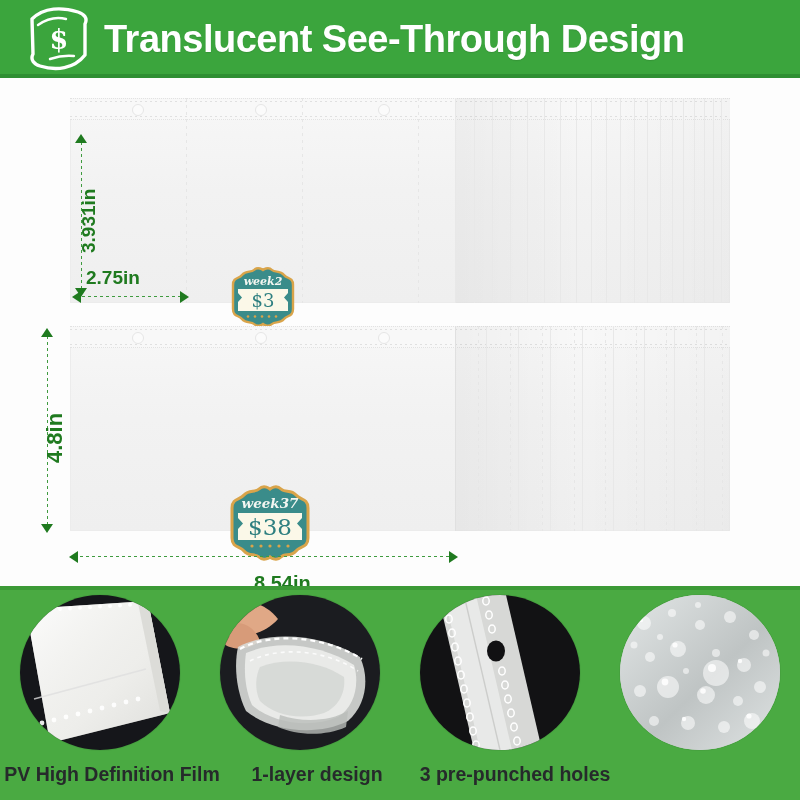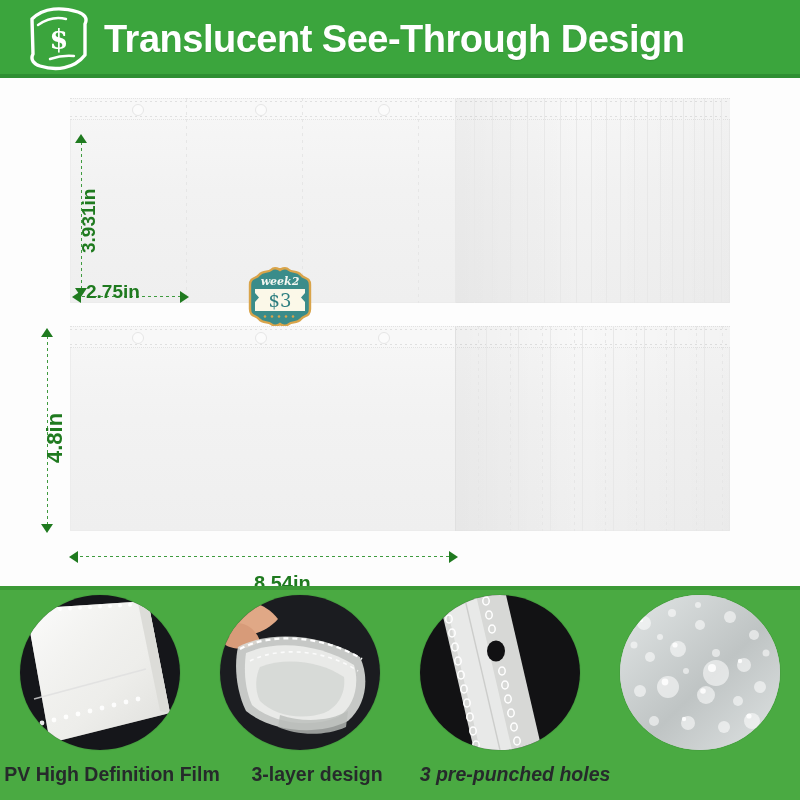--- a/index.html
+++ b/index.html
@@ -128,21 +128,21 @@
     position: absolute; left: 0; top: 168px; width: 800px; height: 40px;
     display: flex; align-items: center;
   }
   .caption {
     color: #262a2b; font-size: 19.5px; font-weight: bold;
     text-align: center; white-space: nowrap;
     font-family: "Liberation Sans", sans-serif;
   }
   .cap0 { width: 224px; text-align: center; }
   .cap1 { width: 186px; }
-  .cap2 { width: 210px; font-style: italic; }
+  .cap2 { width: 210px; }
   .cap3 { width: 180px; }
 </style>
 </head>
 <body>
 
 <div id="page">
 
   <div class="header-banner">
     <svg class="header-icon" viewBox="0 0 74 68">
       <path d="M10 14 C22 2, 40 2, 56 7 C62 9, 66 13, 63 19 L63 50 C52 64, 34 66, 18 61 C12 59, 8 55, 11 49 Z" fill="none" stroke="#ffffff" stroke-width="3.4" stroke-linejoin="round"></path>
@@ -185,21 +185,21 @@
       <div class="sheet-edge" style="left:590px;"></div>
       <div class="sheet-edge" style="left:602px;"></div>
       <div class="sheet-edge" style="left:613px;"></div>
       <div class="sheet-edge" style="left:624px;"></div>
       <div class="sheet-edge" style="left:634px;"></div>
       <div class="sheet-edge" style="left:643px;"></div>
       <div class="sheet-edge" style="left:651px;"></div>
     </div>
 
 
-    <div class="badge" style="left:242px; top:185px;">
+    <div class="badge" style="left:225px; top:185px;">
       <svg width="76" height="65" viewBox="0 0 76 65">
         <path d="M8 22 C8 14 14 16 17 12 C21 7 26 10 29 7 C33 3 38 7 38 7 C38 7 43 3 47 7 C50 10 55 7 59 12 C62 16 68 14 68 22
                  L68 46 C68 54 62 52 59 56 C55 61 50 58 47 61 C43 65 38 61 38 61 C38 61 33 65 29 61 C26 58 21 61 17 56 C14 52 8 54 8 46 Z" fill="#3a8c8a" stroke="#d9a44a" stroke-width="2.4"></path>
         <path d="M13 30 L17 34.5 L13 39 L13 48 L63 48 L63 39 L59 34.5 L63 30 L63 26 L13 26 Z" fill="#fbf8e8"></path>
         <text class="bd-week" x="38" y="22" text-anchor="middle" font-size="11">week2</text>
         <text class="bd-amt" x="38" y="44" text-anchor="middle" font-size="18">$3</text>
         <g fill="#d9a44a">
           <circle cx="23" cy="53.5" r="1.3"></circle>
             <circle cx="30" cy="53.5" r="1.3"></circle>
           <circle cx="37" cy="53.5" r="1.3"></circle>
@@ -212,21 +212,21 @@
 
 
     <div class="dim-line-v" style="left:81px; top:64px; height:148px;"></div>
     <div class="arrow up" style="left:75px; top:56px;"></div>
     <div class="arrow down" style="left:75px; top:210px;"></div>
     <div class="dim-label vert" style="left:78px; top:175px; font-size:19px;">3.931in</div>
 
     <div class="dim-line-h" style="left:82px; top:218px; width:100px;"></div>
     <div class="arrow left" style="left:72px; top:213px;"></div>
     <div class="arrow right" style="left:180px; top:213px;"></div>
-    <div class="dim-label" style="left:86px; top:203px; font-size:19px;">2.75in</div>
+    <div class="dim-label" style="left:86px; top:189px; font-size:19px;">2.75in</div>
 
     <div class="panel" style="left:70px; top:248px; width:660px; height:205px;">
       <div class="panel-face"></div>
 
       <div class="binder-strip">
         <div class="punch-hole" style="left:62px;"></div>
         <div class="punch-hole" style="left:185px;"></div>
         <div class="punch-hole" style="left:308px;"></div>
       </div>
 
@@ -244,20 +244,37 @@
       <div class="sheet-edge" style="left:543px;"></div>
       <div class="fold" style="left:566px;"></div>
       <div class="sheet-edge" style="left:574px;"></div>
       <div class="fold" style="left:596px;"></div>
       <div class="sheet-edge" style="left:604px;"></div>
       <div class="fold" style="left:626px;"></div>
       <div class="sheet-edge" style="left:634px;"></div>
       <div class="fold" style="left:652px;"></div>
     </div>
 
+    <div class="badge" style="left:222px; top:402px;">
+      <svg width="96" height="82" viewBox="0 0 96 82">
+        <path d="M10 28 C10 18 18 20 22 15 C27 9 33 13 37 9 C42 4 48 9 48 9 C48 9 54 4 59 9 C63 13 69 9 74 15 C78 20 86 18 86 28
+                 L86 58 C86 68 78 66 74 71 C69 77 63 73 59 77 C54 82 48 77 48 77 C48 77 42 82 37 77 C33 73 27 77 22 71 C18 66 10 68 10 58 Z" fill="#3a8c8a" stroke="#d9a44a" stroke-width="3"></path>
+        <path d="M16 38 L21 43.5 L16 49 L16 60 L80 60 L80 49 L75 43.5 L80 38 L80 33 L16 33 Z" fill="#fbf8e8"></path>
+        <text class="bd-week" x="48" y="28" text-anchor="middle" font-size="13.5">week37</text>
+        <text class="bd-amt" x="48" y="55" text-anchor="middle" font-size="23">$38</text>
+        <g fill="#d9a44a">
+          <circle cx="30" cy="66" r="1.6"></circle>
+            <circle cx="39" cy="66" r="1.6"></circle>
+          <circle cx="48" cy="66" r="1.6"></circle>
+            <circle cx="57" cy="66" r="1.6"></circle>
+          <circle cx="66" cy="66" r="1.6"></circle>
+        </g>
+      </svg>
+
+    </div>
 
     <div class="dim-line-v" style="left:47px; top:258px; height:190px;"></div>
     <div class="arrow up" style="left:41px; top:250px;"></div>
     <div class="arrow down" style="left:41px; top:446px;"></div>
     <div class="dim-label vert" style="left:42px; top:385px; font-size:22px;">4.8in</div>
 
     <div class="dim-line-h" style="left:80px; top:478px; width:370px;"></div>
     <div class="arrow left" style="left:69px; top:473px;"></div>
     <div class="arrow right" style="left:449px; top:473px;"></div>
     <div class="dim-label" style="left:218px; top:494px; font-size:20px;margin-left:36px;">8.54in</div>
@@ -398,18 +415,18 @@
               <circle cx="83" cy="96" r="2.8"></circle>
             <circle cx="120" cy="66" r="2.2"></circle>
               <circle cx="64" cy="124" r="2.2"></circle>
           </g>
         </svg>
       </div>
     </div>
 
     <div class="caption-row">
       <div class="caption cap0">PV High Definition Film</div>
-      <div class="caption cap1">3-layer design</div>
+      <div class="caption cap1">1-layer design</div>
       <div class="caption cap2">3 pre-punched holes</div>
     </div>
   </div>
 
 </div>
 
 </body></html>

